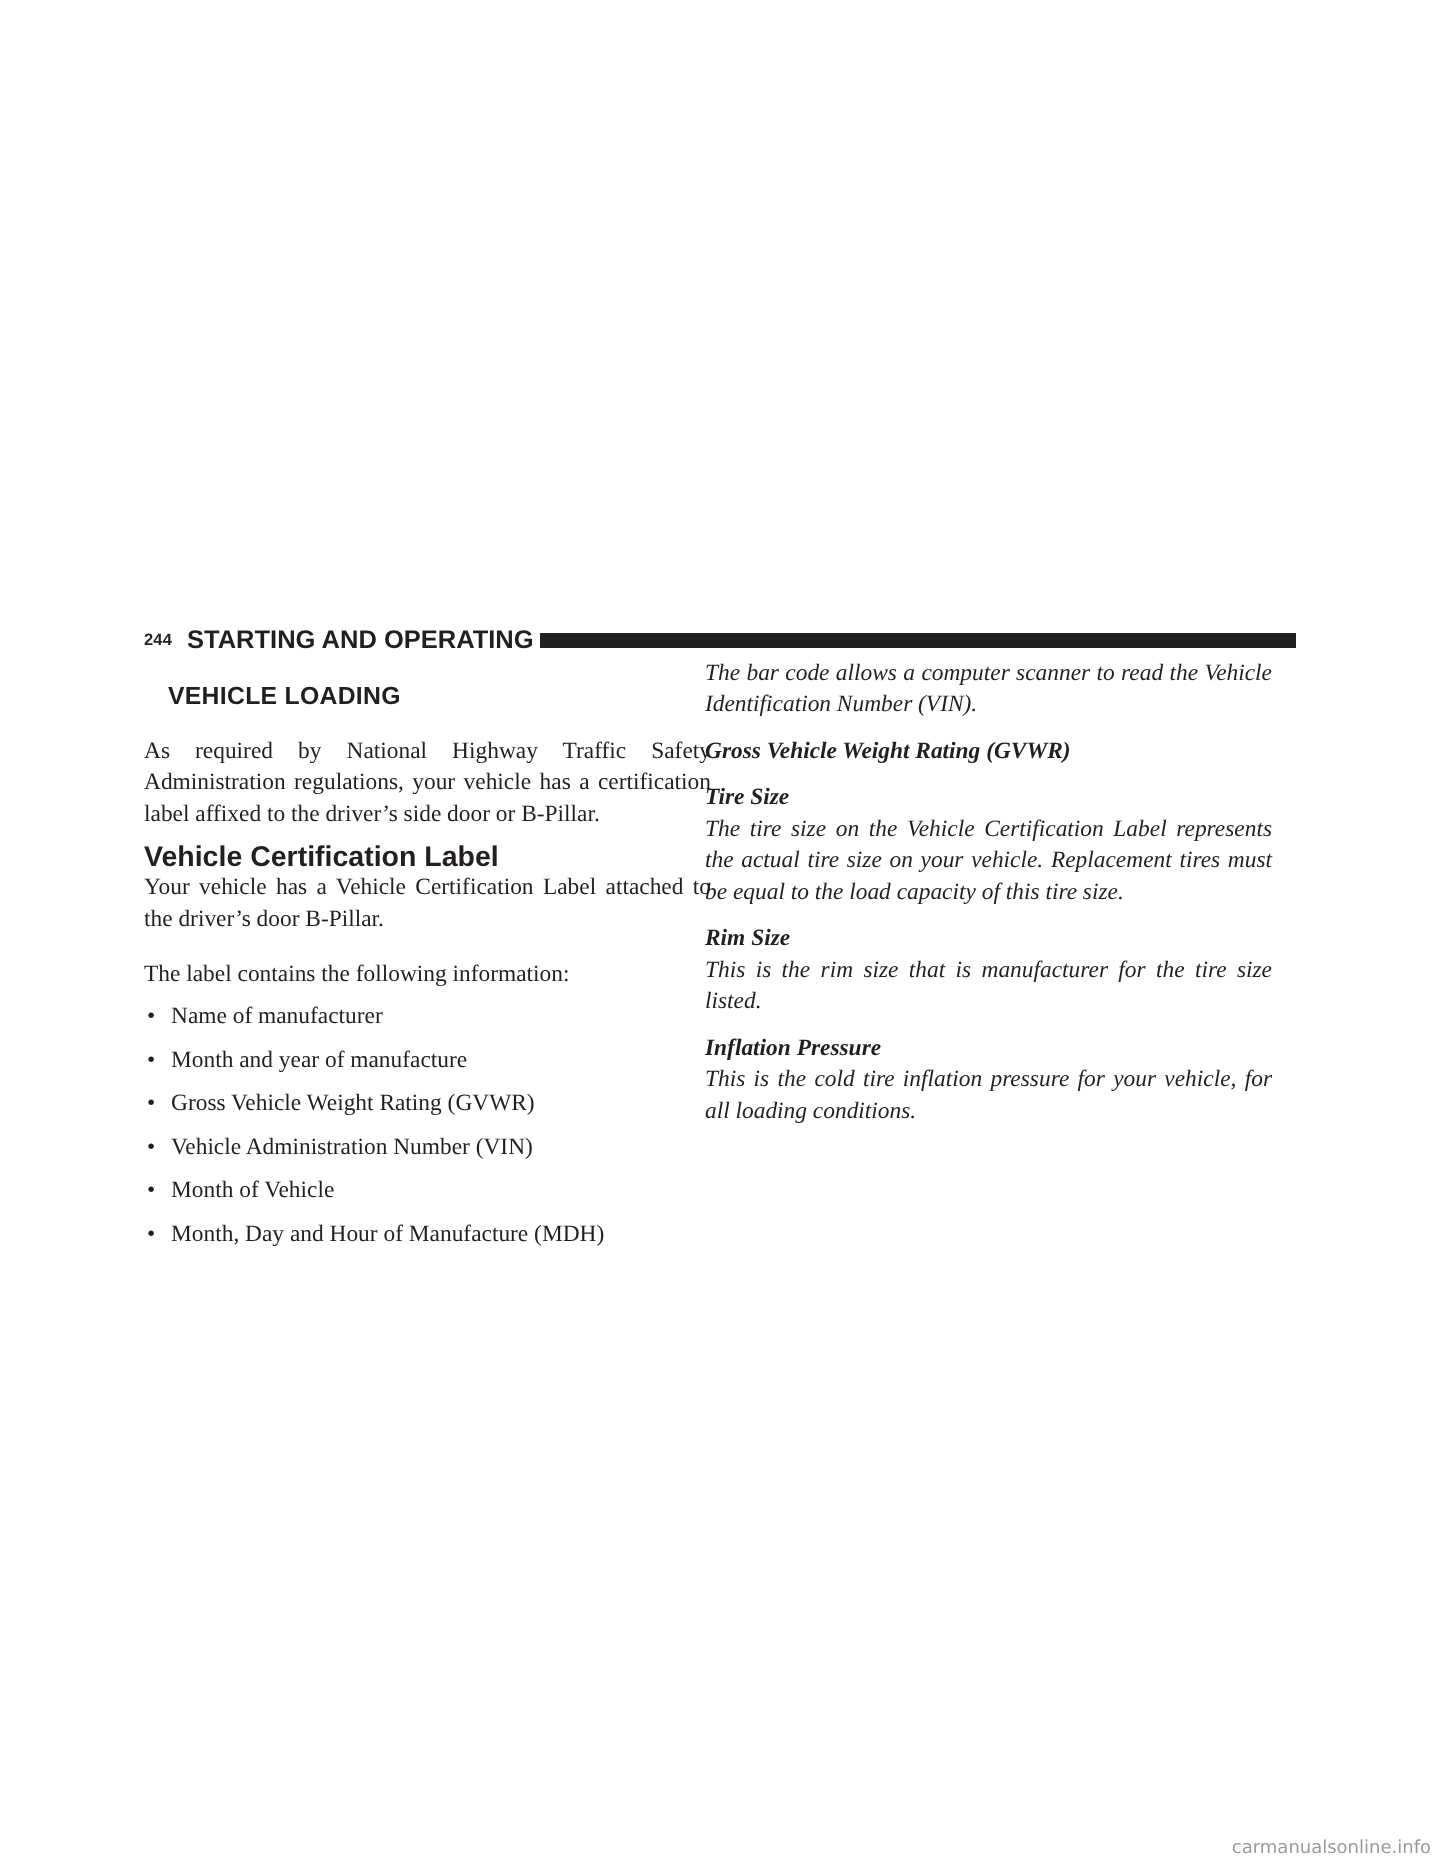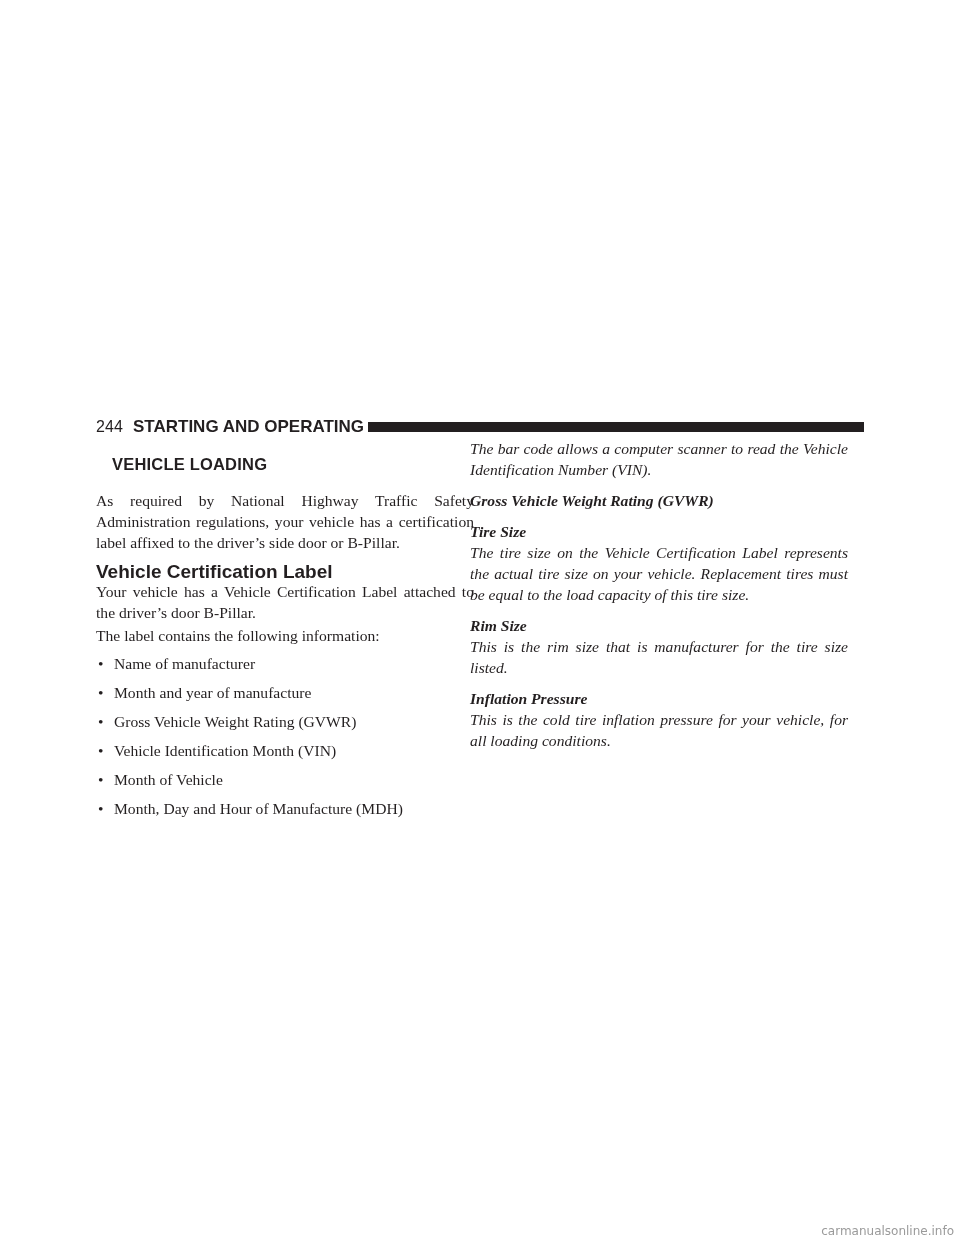--- a/index.html
+++ b/index.html
@@ -5,21 +5,21 @@
   html, body { margin: 0; padding: 0; }
   body {
     width: 960px; height: 1242px; background: #ffffff; position: relative;
     overflow: hidden; color: #231f20;
   }
   .header {
     position: absolute; left: 96px; top: 420px; width: 768px; height: 14px;
     display: flex; align-items: center;
   }
   .header .pg {
-    font-family: "Liberation Sans", sans-serif; font-weight: normal; font-size: 16px;
+    font-family: "Liberation Sans", sans-serif; font-weight: bold; font-size: 11px;
     letter-spacing: 0.1px; margin-right: 10px;
   }
   .header .sec {
     font-family: "Liberation Sans", sans-serif; font-weight: bold; font-size: 17px;
     margin-right: 4px; white-space: nowrap;
   }
   .header .bar { flex: 1; height: 10px; background: #231f20; }
   .col {
     position: absolute; top: 438px; width: 378px;
     font-family: "Liberation Serif", serif; font-size: 15.6px; line-height: 21px;
@@ -32,21 +32,21 @@
   }
   h2.sub-title {
     font-family: "Liberation Sans", sans-serif; font-weight: bold; font-size: 19px;
     margin: 10px 0 0 0; line-height: 18px;
   }
   h3.serif-title {
     font-family: "Liberation Serif", serif; font-weight: bold; font-size: 15.6px;
     margin: 10px 0 0 0; line-height: 21px;
   }
   p { margin: 0; text-align: justify; }
-  p.gap { margin-top: 2px; }
+  p.gap { margin-top: 16px; }
   ul.bullets { list-style: none; margin: 7px 0 0 0; padding: 0; }
   ul.bullets li { display: flex; line-height: 21px; margin-bottom: 8px; }
   ul.bullets li .dot { width: 16px; flex: none; padding-left: 2px; }
   .watermark {
     position: absolute; right: 6px; bottom: 4px;
     font-family: "DejaVu Sans", sans-serif; font-size: 12px; color: #9a9a9a;
   }
 </style>
 </head>
 <body>
@@ -71,21 +71,21 @@
     <li>
         <span class="dot">•</span>
         <span>Month and year of manufacture</span>
       </li>
     <li>
         <span class="dot">•</span>
         <span>Gross Vehicle Weight Rating (GVWR)</span>
       </li>
     <li>
         <span class="dot">•</span>
-        <span>Vehicle Identification Month (VIN)</span>
+        <span>Vehicle Administration Number (VIN)</span>
       </li>
     <li>
         <span class="dot">•</span>
         <span>Month of Vehicle</span>
       </li>
     <li>
         <span class="dot">•</span>
         <span>Month, Day and Hour of Manufacture (MDH)</span>
       </li>
   </ul>

